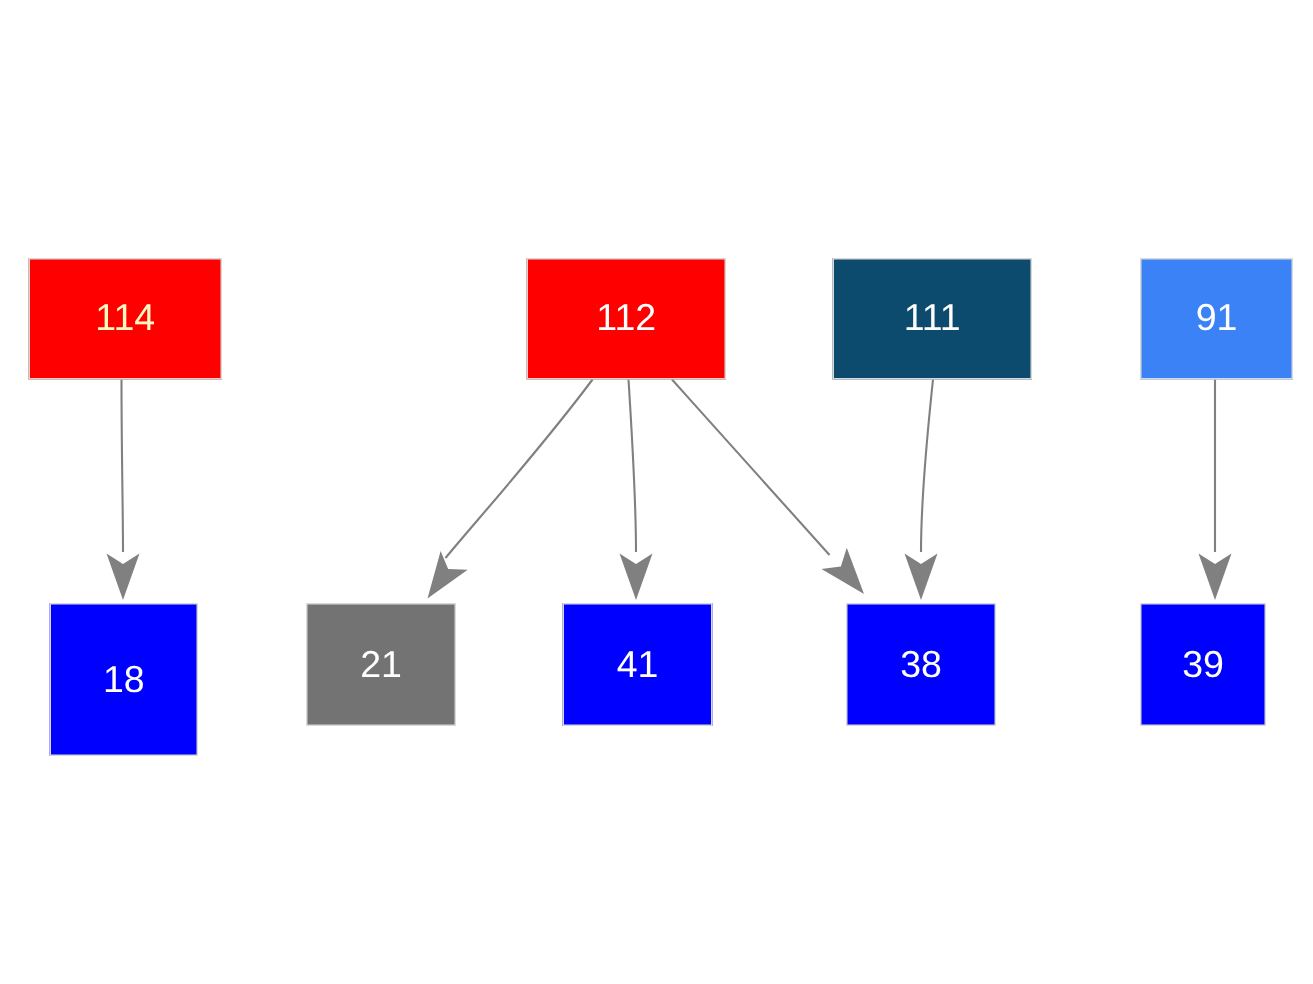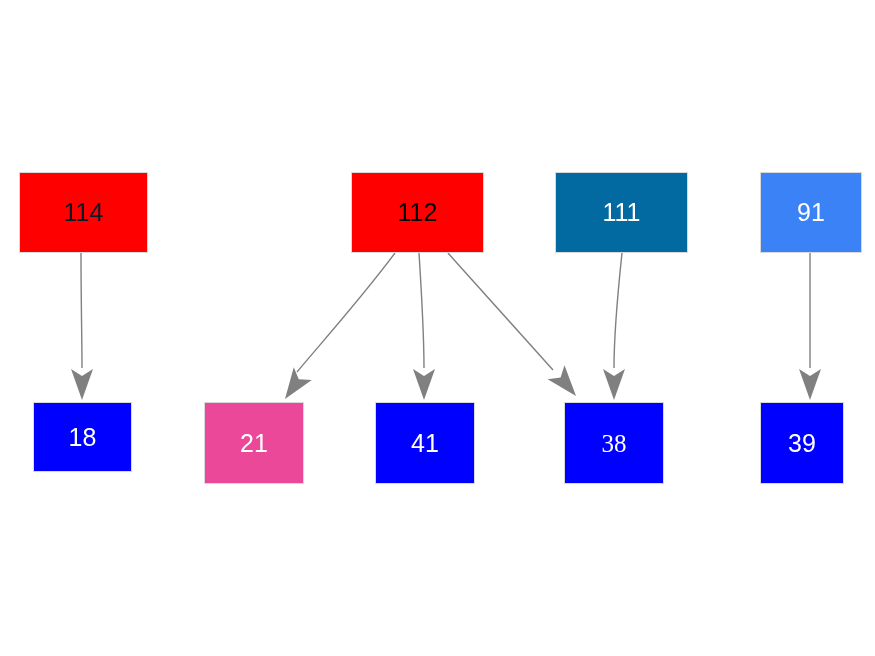--- a/index.html
+++ b/index.html
@@ -68,41 +68,41 @@
         <polygon points="0,0 -31,-11 -24,0 -31,11" fill="#808080" transform="translate(614,400) rotate(90)"></polygon>
       </g>
       <g>
         <path d="M 810,253 C 810,300 810,340 810,368" fill="none" stroke="#808080" stroke-width="1.4"></path>
         <polygon points="0,0 -31,-11 -24,0 -31,11" fill="#808080" transform="translate(810,400) rotate(90)"></polygon>
       </g>
     </svg>
 
   <div id="node-layer">
       <div class="node" style="left: 19px; top: 172px; width: 129px; height: 81px; background: rgb(255, 0, 0); border-color: rgb(217, 217, 217);">
-        <span class="node-label" style="color: #0f172a;">114</span>
+        <span class="node-label" style="color: #fef9c3;">114</span>
       </div>
       <div class="node" style="left: 351px; top: 172px; width: 133px; height: 81px; background: rgb(255, 0, 0); border-color: rgb(217, 217, 217);">
-        <span class="node-label" style="color: #000000;">112</span>
+        <span class="node-label" style="color: #ffffff;">112</span>
       </div>
-      <div class="node" style="left: 555px; top: 172px; width: 133px; height: 81px; background: #0369a1; border-color: rgb(217, 217, 217);">
+      <div class="node" style="left: 555px; top: 172px; width: 133px; height: 81px; background: #0c4a6e; border-color: rgb(217, 217, 217);">
         <span class="node-label" style="color: rgb(255, 255, 255);">111</span>
       </div>
       <div class="node" style="left: 760px; top: 172px; width: 102px; height: 81px; background: #3b82f6; border-color: rgb(217, 217, 217);">
         <span class="node-label" style="color: rgb(255, 255, 255);">91</span>
       </div>
-      <div class="node" style="left: 33px; top: 402px; width: 99px; height: 70px; background: rgb(0, 0, 255); border-color: rgb(217, 217, 217);">
+      <div class="node" style="left: 33px; top: 402px; width: 99px; height: 102px; background: rgb(0, 0, 255); border-color: rgb(217, 217, 217);">
         <span class="node-label" style="color: rgb(255, 255, 255);">18</span>
       </div>
-      <div class="node" style="left: 204px; top: 402px; width: 100px; height: 82px; background: #ec4899; border-color: rgb(217, 217, 217);">
+      <div class="node" style="left: 204px; top: 402px; width: 100px; height: 82px; background: #737373; border-color: rgb(217, 217, 217);">
         <span class="node-label" style="color: rgb(255, 255, 255);">21</span>
       </div>
       <div class="node" style="left: 375px; top: 402px; width: 100px; height: 82px; background: rgb(0, 0, 255); border-color: rgb(217, 217, 217);">
         <span class="node-label" style="color: rgb(255, 255, 255);">41</span>
       </div>
       <div class="node" style="left: 564px; top: 402px; width: 100px; height: 82px; background: rgb(0, 0, 255); border-color: rgb(217, 217, 217);">
-        <span class="node-label" style="color: rgb(255, 255, 255); font-family: Liberation Serif, serif;">38</span>
+        <span class="node-label" style="color: rgb(255, 255, 255);">38</span>
       </div>
       <div class="node" style="left: 760px; top: 402px; width: 84px; height: 82px; background: rgb(0, 0, 255); border-color: rgb(217, 217, 217);">
         <span class="node-label" style="color: rgb(255, 255, 255);">39</span>
       </div>
     </div>
 
 </div>
 
 </body></html>

